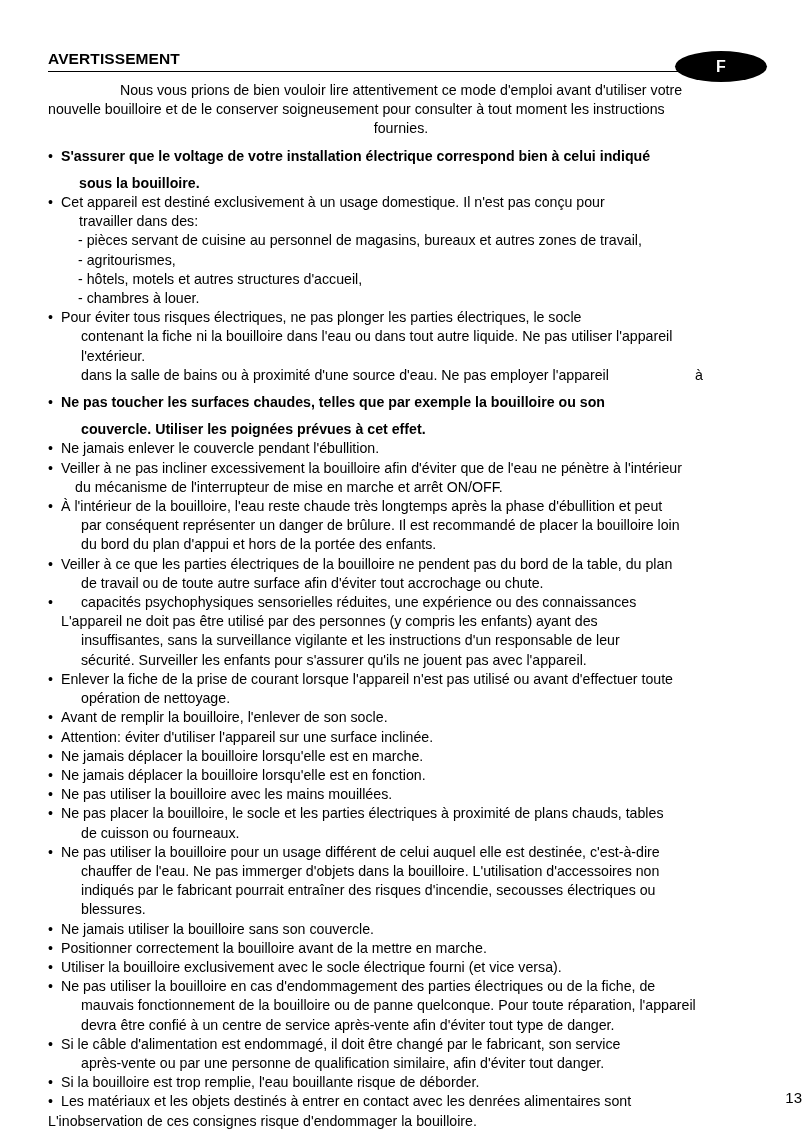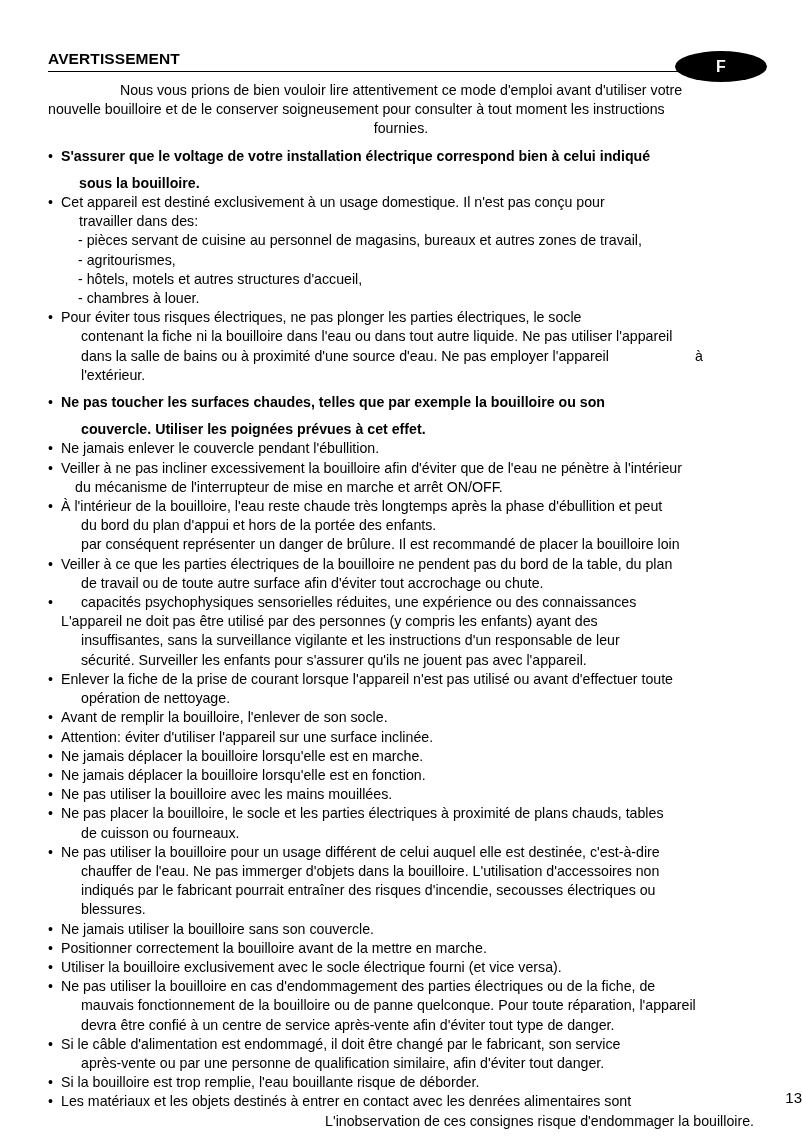--- a/index.html
+++ b/index.html
@@ -138,21 +138,20 @@
 
   .spacer-wide {
     display: inline-block;
     width: 86px;
   }
 
   .tail {
     font-size: 14.2px;
     line-height: 19.2px;
     margin: 0;
-    text-align: right;
   }
 
   
   .page-num {
     position: absolute;
     left: 0;
     top: 1089px;
     width: 802px;
     text-align: right;
     font-size: 15px;
@@ -193,22 +192,22 @@
         <span class="subline">- pièces servant de cuisine au personnel de magasins, bureaux et autres zones de travail,</span>
         <span class="subline">- agritourismes,</span>
         <span class="subline">- hôtels, motels et autres structures d'accueil,</span>
         <span class="subline">- chambres à louer.</span>
       </li>
 
       <li>
         <span class="bullet">•</span>
         <span class="txt">Pour éviter tous risques électriques, ne pas plonger les parties électriques, le socle</span>
         <span class="txt cont">contenant la fiche ni la bouilloire dans l'eau ou dans tout autre liquide. Ne pas utiliser  l'appareil</span>
+        <span class="txt cont">l'extérieur.</span>
         <span class="txt cont"><span>dans la salle de bains ou à proximité d'une source d'eau. Ne pas employer  l'appareil</span><span class="spacer-wide"></span><span>à</span></span>
-        <span class="txt cont">l'extérieur.</span>
       </li>
 
       <li class="bold">
         <span class="bullet">•</span>
         <span class="txt">Ne pas toucher les surfaces chaudes, telles que par exemple la bouilloire ou son</span>
         <span class="txt cont">couvercle. Utiliser les poignées prévues à cet effet.</span>
       </li>
 
       <li>
         <span class="bullet">•</span>
@@ -217,22 +216,22 @@
 
       <li class="wide">
         <span class="bullet">•</span>
         <span class="txt">Veiller à ne pas incliner excessivement la bouilloire afin d'éviter que de l'eau ne pénètre à l'intérieur</span>
         <span class="txt cont-sm">du mécanisme de l'interrupteur de mise en marche et arrêt ON/OFF.</span>
       </li>
 
       <li>
         <span class="bullet">•</span>
         <span class="txt">À l'intérieur de la bouilloire, l'eau reste chaude très longtemps après la phase d'ébullition et peut</span>
+        <span class="txt cont">par conséquent représenter un danger de brûlure. Il est recommandé de placer la bouilloire loin</span>
         <span class="txt cont">du bord du plan d'appui et hors de la portée des enfants.</span>
-        <span class="txt cont">par conséquent représenter un danger de brûlure. Il est recommandé de placer la bouilloire loin</span>
       </li>
 
       <li>
         <span class="bullet">•</span>
         <span class="txt">Veiller à ce que les parties électriques de la bouilloire ne pendent pas du bord de la table, du plan</span>
         <span class="txt cont">de travail ou de toute autre surface afin d'éviter tout accrochage ou chute.</span>
       </li>
 
       <li>
         <span class="bullet">•</span>

